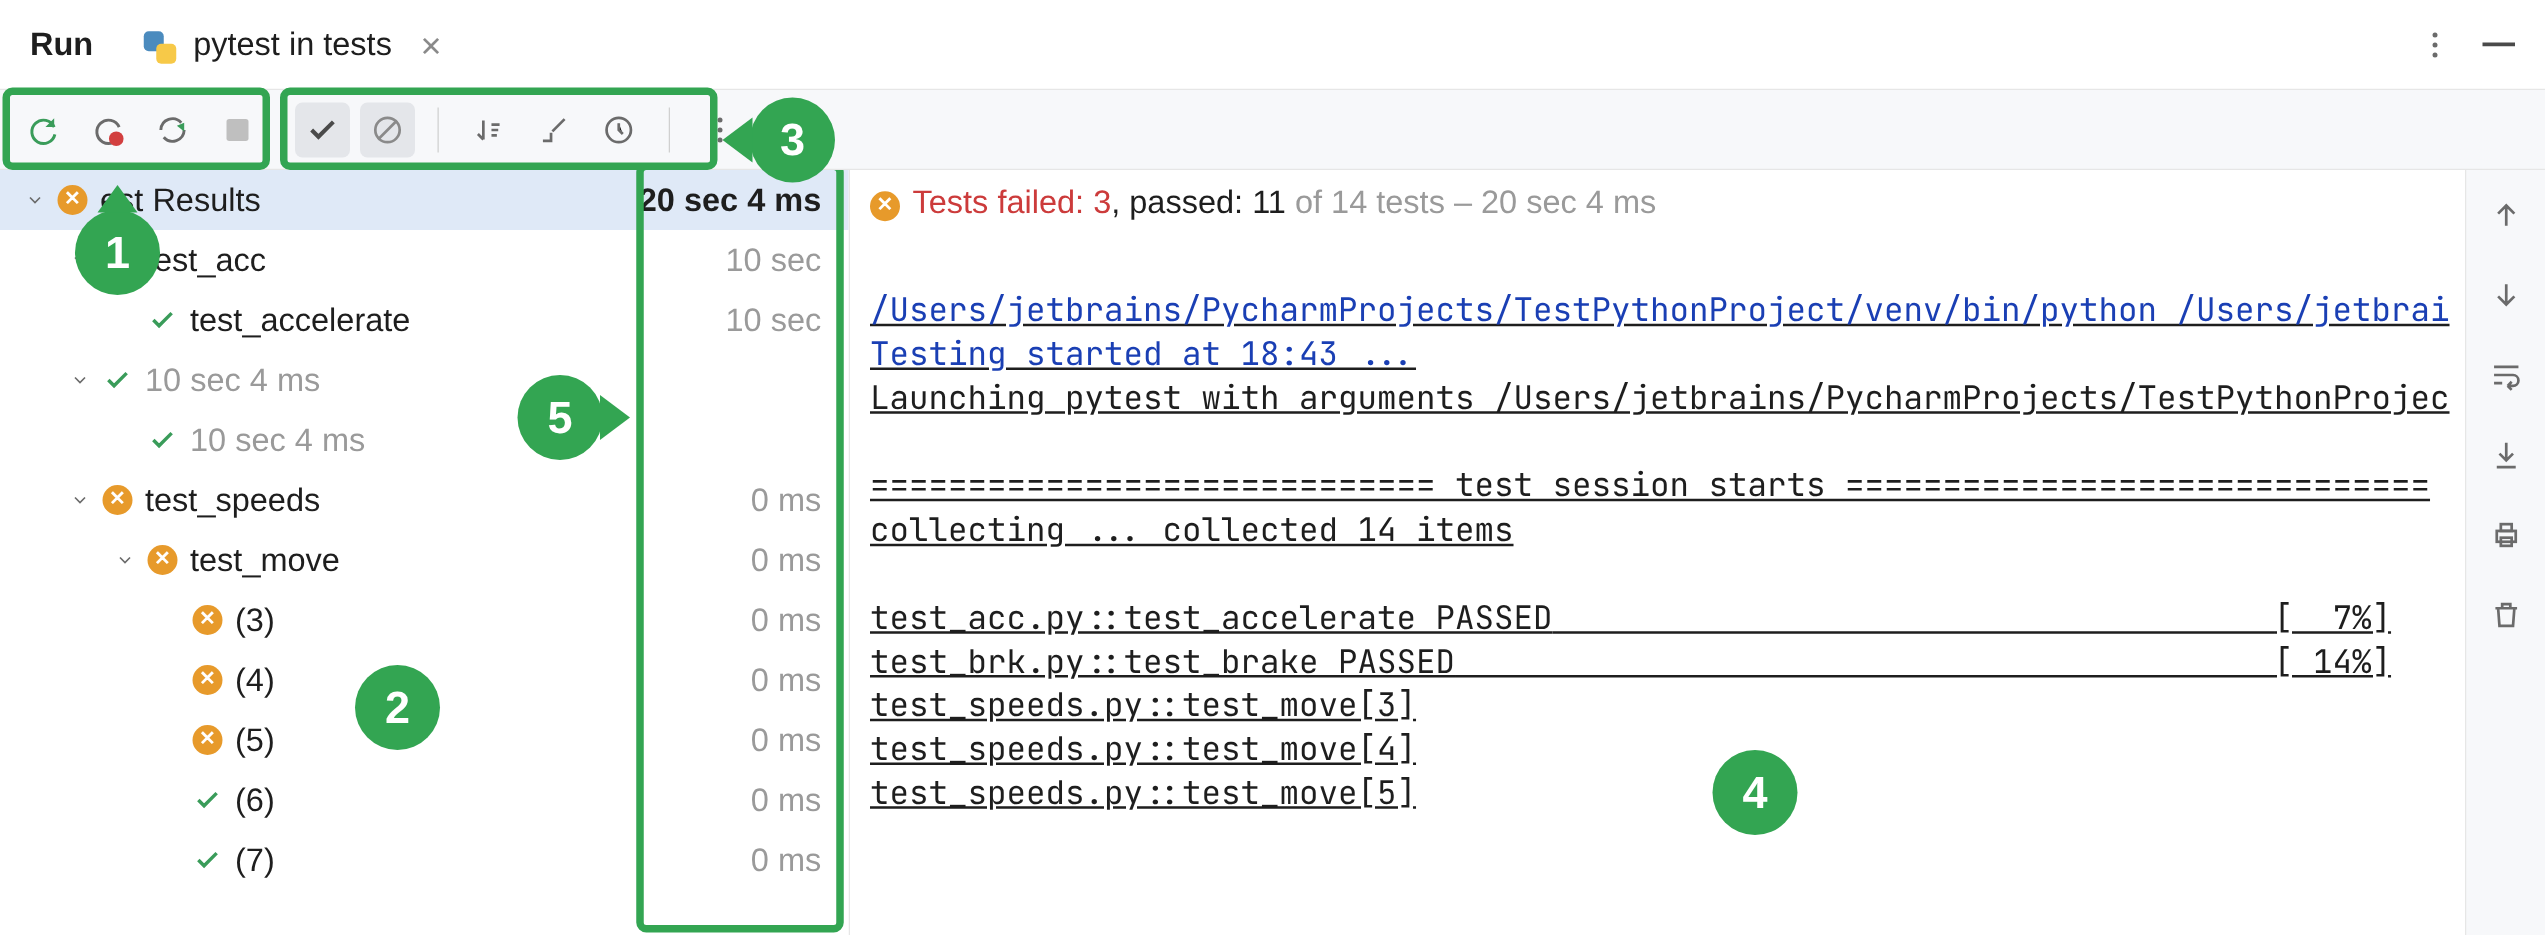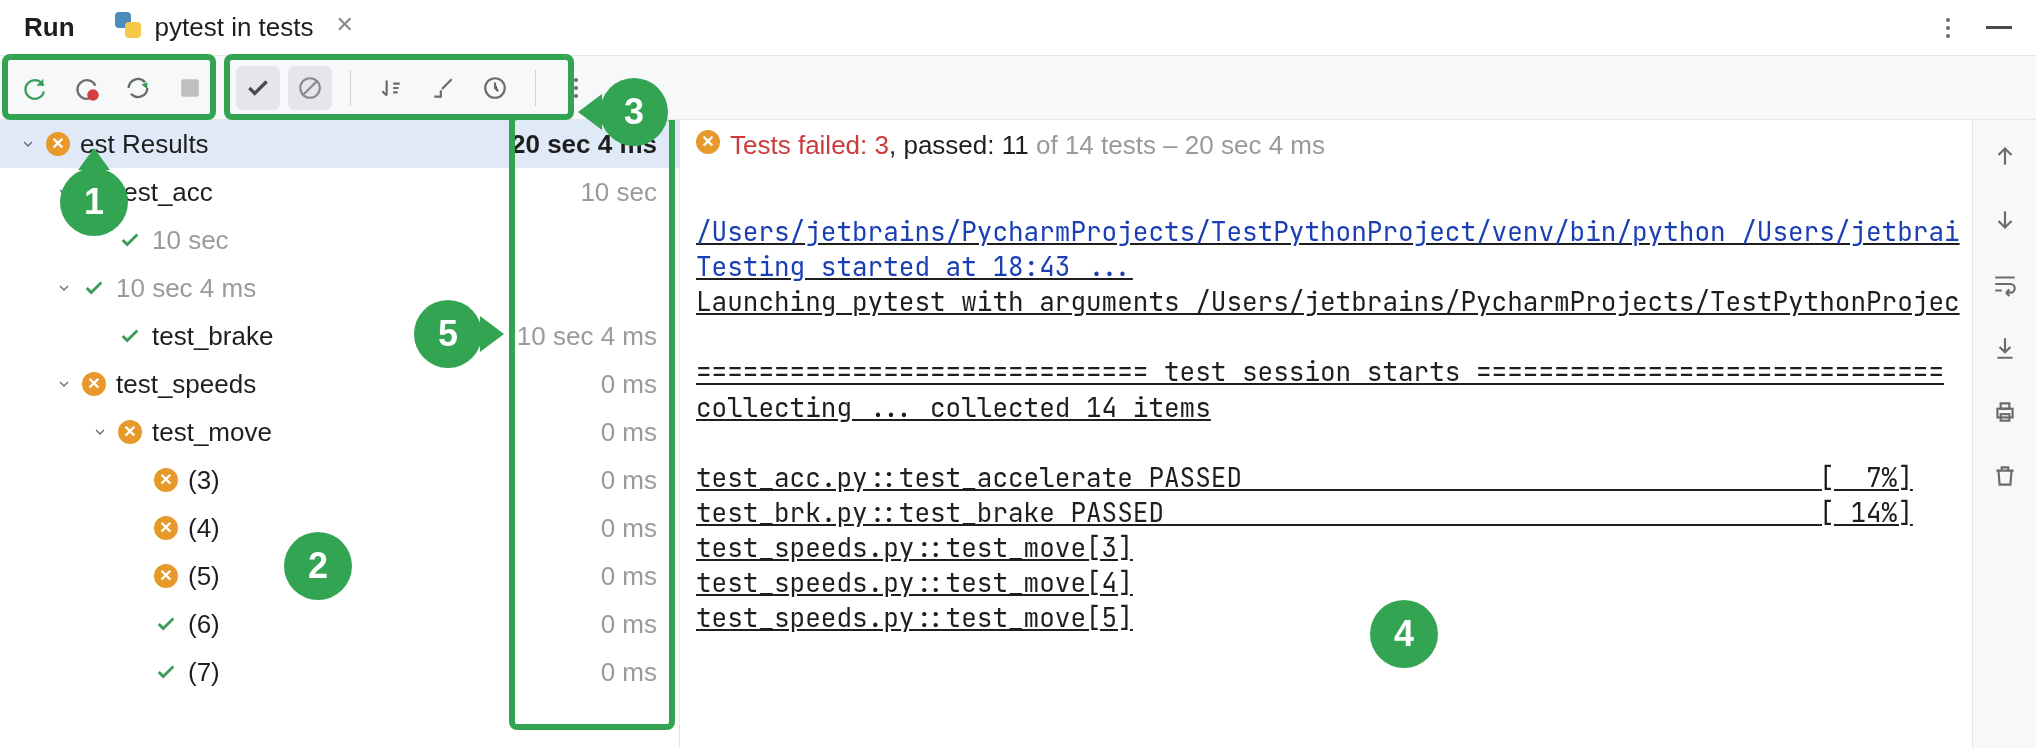--- a/index.html
+++ b/index.html
@@ -1,30 +1,30 @@
 <!DOCTYPE html>
 <html><head>
 <meta charset="utf-8">
 <style>
   * { box-sizing: border-box; margin: 0; padding: 0; }
   html, body { width: 2036px; height: 748px; font-family: -apple-system, BlinkMacSystemFont, "Segoe UI", sans-serif; background: #fff; color: #1e1e1e; }
   body { display: flex; flex-direction: column; position: relative; overflow: hidden; }
 
   
   .titlebar {
-    height: 56px;
+    height: 72px;
     display: flex;
     align-items: center;
     padding: 0 24px 0 24px;
     border-bottom: 1px solid #e6e6e6;
     background: #fff;
   }
   .titlebar .run-label { font-weight: 700; font-size: 26px; margin-right: 40px; }
   .titlebar .tab {
-    display: flex; align-items: flex-start; gap: 14px;
+    display: flex; align-items: flex-end; gap: 14px;
     font-size: 26px; color: #1e1e1e;
   }
   .titlebar .tab .close { font-size: 22px; color: #8a8a8a; margin-left: 8px; cursor: pointer; }
   .titlebar .spacer { flex: 1; }
   .titlebar .rightbtns { display: flex; align-items: center; gap: 36px; }
   .titlebar .minimize { width: 26px; height: 3px; background: #4a4a4a; }
   .dots-v { display:flex; flex-direction:column; gap:4px; align-items:center; }
   .dots-v span { width:4px; height:4px; border-radius:50%; background:#6b6b6b; }
 
   
@@ -81,21 +81,21 @@
   .tree-time { color:#9a9a9a; padding-right:12px; }
   .tree-row.selected .tree-time { color:#1e1e1e;font-weight:bold; }
 
   
   .ico-pass svg { width:22px; height:22px; }
   .ico-fail { width:24px; height:24px; border-radius:50%; background:#e79a2b; display:inline-flex; align-items:center; justify-content:center; }
   .ico-fail::before { content:"✕"; color:#fff; font-weight:700; font-size:16px; line-height:1; }
 
   
   .console-head {
-    padding: 10px 16px 8px 16px; font-size:26px; color:#1e1e1e; display:flex; align-items:flex-start; gap:10px;
+    padding: 10px 16px 8px 16px; font-size:26px; color:#1e1e1e; display:flex; align-items:flex-end; gap:10px;
     font-family: -apple-system, BlinkMacSystemFont, "Segoe UI", sans-serif;
   }
   .console-head .failpart { color:#cc3b3b; font-weight:400; }
   .console-head .greypart { color:#9a9a9a; }
 
   .console-body {
     flex:1; padding: 10px 20px 10px 16px; font-size:26px; line-height:1.35; white-space:pre; overflow:hidden;
     color:#1e1e1e;
     text-decoration:underline;
   }
@@ -252,20 +252,21 @@
         <span class="tree-time">10 sec</span>
       </div>
       <div class="tree-row">
         <span class="tree-indent" style="width: 80px;"></span>
         <span class="chevron"></span>
         <span class="status-ico ico-pass">
           <svg viewBox="0 0 24 24">
             <path fill="none" stroke="#3a9c5a" stroke-width="3" d="M4 12l5 5L20 6"></path>
           </svg>
         </span>
+        <span class="tree-label">test_accelerate</span>
         <span class="tree-time">10 sec</span>
       </div>
       <div class="tree-row">
         <span class="tree-indent" style="width: 44px;"></span>
         <span class="chevron">
           <svg width="16" height="16" viewBox="0 0 24 24">
             <path fill="none" stroke="#6b6b6b" stroke-width="2" d="M6 9l6 6 6-6"></path>
           </svg>
         </span>
         <span class="status-ico ico-pass">
@@ -276,21 +277,20 @@
         <span class="tree-time">10 sec 4 ms</span>
       </div>
       <div class="tree-row">
         <span class="tree-indent" style="width: 80px;"></span>
         <span class="chevron"></span>
         <span class="status-ico ico-pass">
           <svg viewBox="0 0 24 24">
             <path fill="none" stroke="#3a9c5a" stroke-width="3" d="M4 12l5 5L20 6"></path>
           </svg>
         </span>
-        <span class="tree-label">test_brake</span>
         <span class="tree-time">10 sec 4 ms</span>
       </div>
       <div class="tree-row">
         <span class="tree-indent" style="width: 44px;"></span>
         <span class="chevron">
           <svg width="16" height="16" viewBox="0 0 24 24">
             <path fill="none" stroke="#6b6b6b" stroke-width="2" d="M6 9l6 6 6-6"></path>
           </svg>
         </span>
         <span class="status-ico ico-fail"></span>

